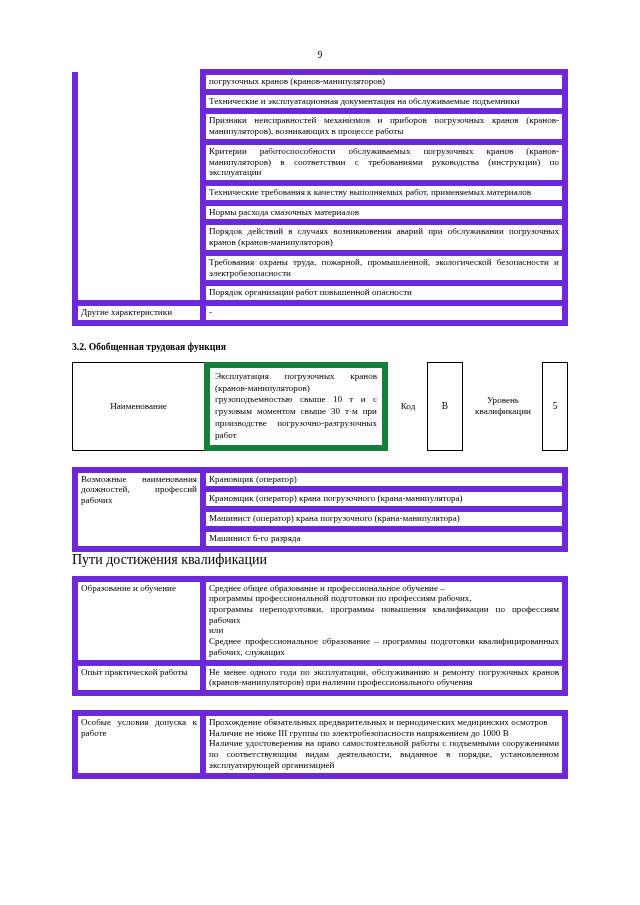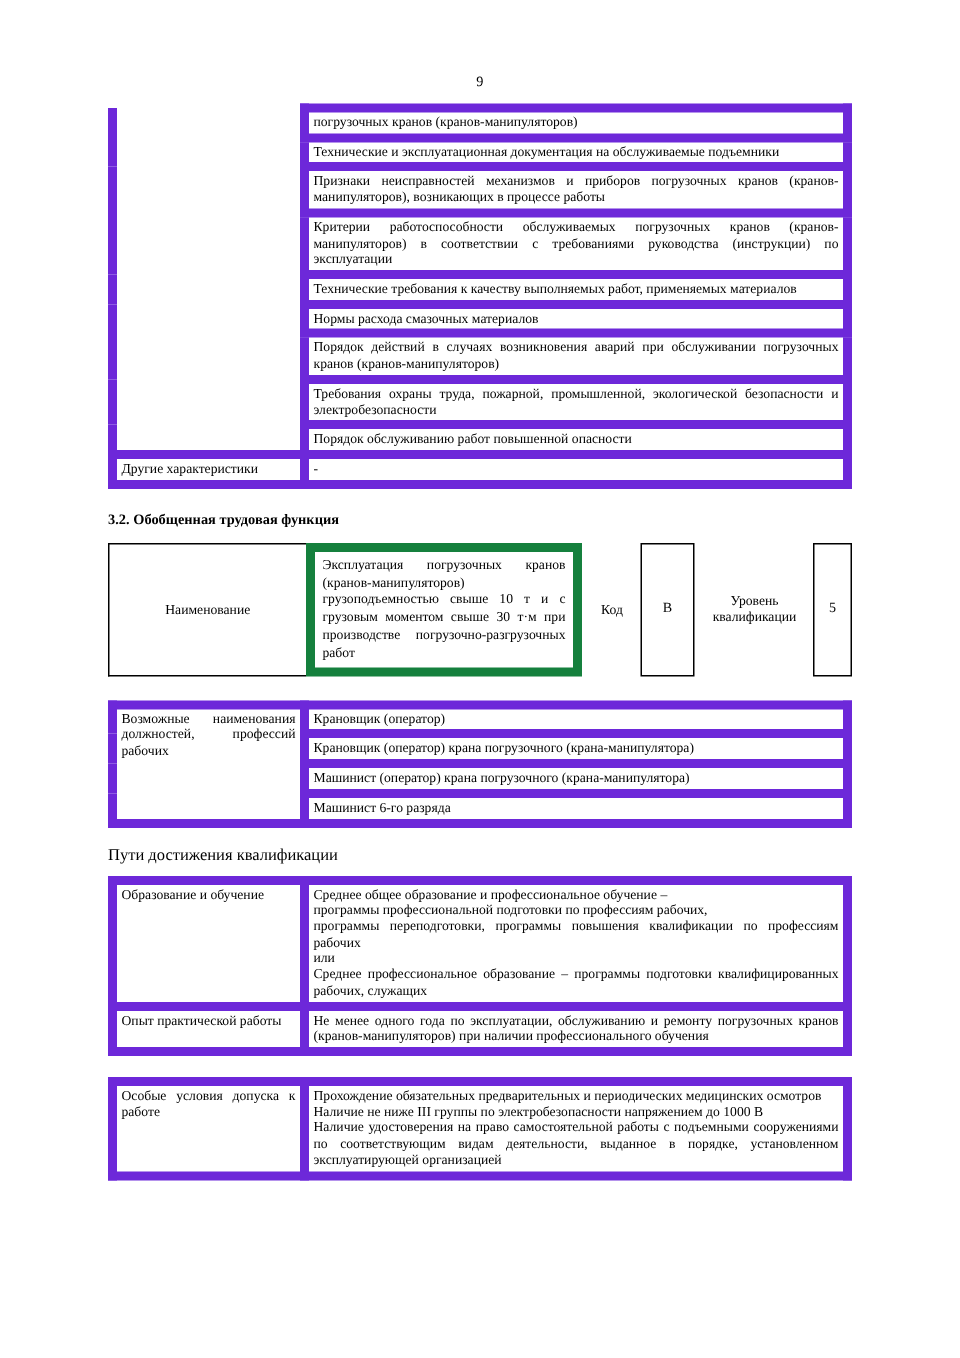--- a/index.html
+++ b/index.html
@@ -111,22 +111,22 @@
     display: flex;
     align-items: center;
     justify-content: center;
     font-size: 9.4px;
     box-sizing: border-box;
     margin-left: 5px;
   }
   .spacer-14 { height: 14px; }
   .spacer-16 { height: 16px; }
   .para {
-    font-size: 11px;
-    margin: 12px 0 8px 0;
+    font-size: 14px;
+    margin: 0 0 8px 0;
   }
   .cell-multi p { margin: 0; }
 </style>
 </head>
 <body>
 
 <div class="page">
 
   <div class="page-number">9</div>
 
@@ -163,21 +163,21 @@
       <tr>
         <td style="border-right:1px solid #000;border-bottom:0;border-top:0;"></td>
         <td>Порядок действий в случаях возникновения аварий при обслуживании погрузочных кранов (кранов-манипуляторов)</td>
       </tr>
       <tr>
         <td style="border-right:1px solid #000;border-bottom:0;border-top:0;"></td>
         <td>Требования охраны труда, пожарной, промышленной, экологической безопасности и электробезопасности</td>
       </tr>
       <tr>
         <td style="border-right:1px solid #000;border-bottom:0;border-top:0;"></td>
-        <td class="nojust">Порядок обслуживанию работ повышенной опасности</td>
+        <td class="nojust">Порядок организации работ повышенной опасности</td>
       </tr>
       <tr>
         <td class="nojust">Другие характеристики</td>
         <td class="nojust">-</td>
       </tr>
     </tbody>
   </table>
 
   <div class="section-title">3.2. Обобщенная трудовая функция</div>
 

